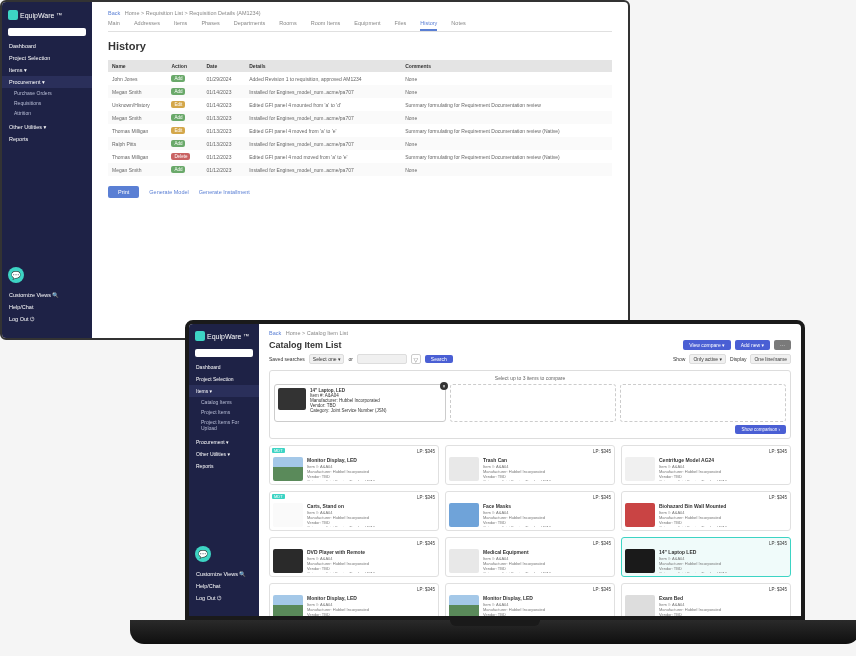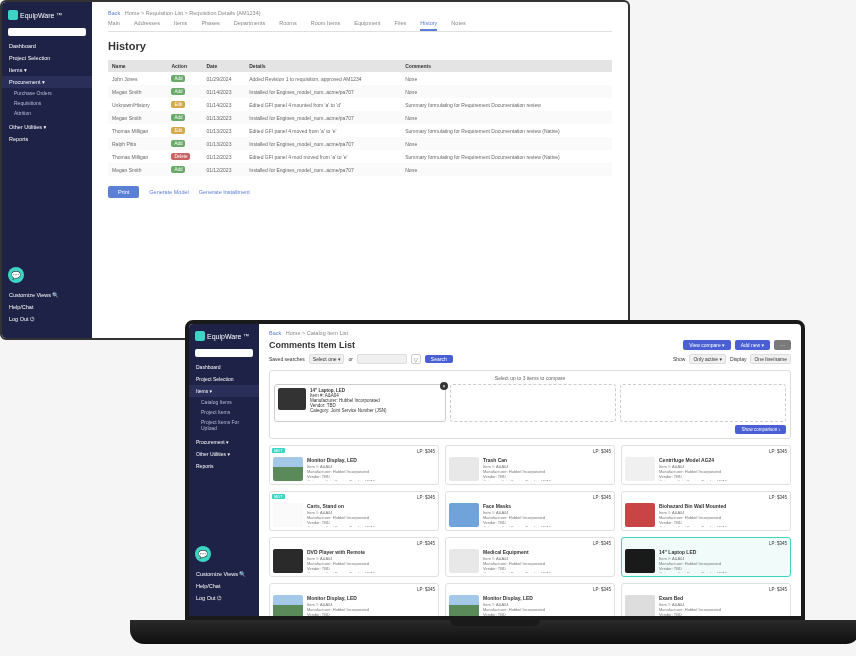--- a/index.html
+++ b/index.html
@@ -230,21 +230,21 @@
         <div id="l-bottom">
             <div class="sb-link">Customize Views 🔍</div>
             <div class="sb-link">Help/Chat</div>
             <div class="sb-link">Log Out ⏻</div>
           </div>
       </div>
     </div>
     <div class="main2">
       <div class="crumb"><a>Back</a>&nbsp;&nbsp;&nbsp;<span>Home &gt; Catalog Item List</span></div>
       <div class="catalog-head">
-        <h3>Comments Item List</h3>
+        <h3>Catalog Item List</h3>
         <div class="head-btns" id="l-headbtns">
             <div class="hbtn b1">View compare ▾</div>
             <div class="hbtn b2">Add new ▾</div>
             <div class="hbtn b3">⋯</div>
           </div>
       </div>
       <div class="filter-row">
         <span>Saved searches</span>
         <span class="fsel">Select one ▾</span>
         <span>or</span>

